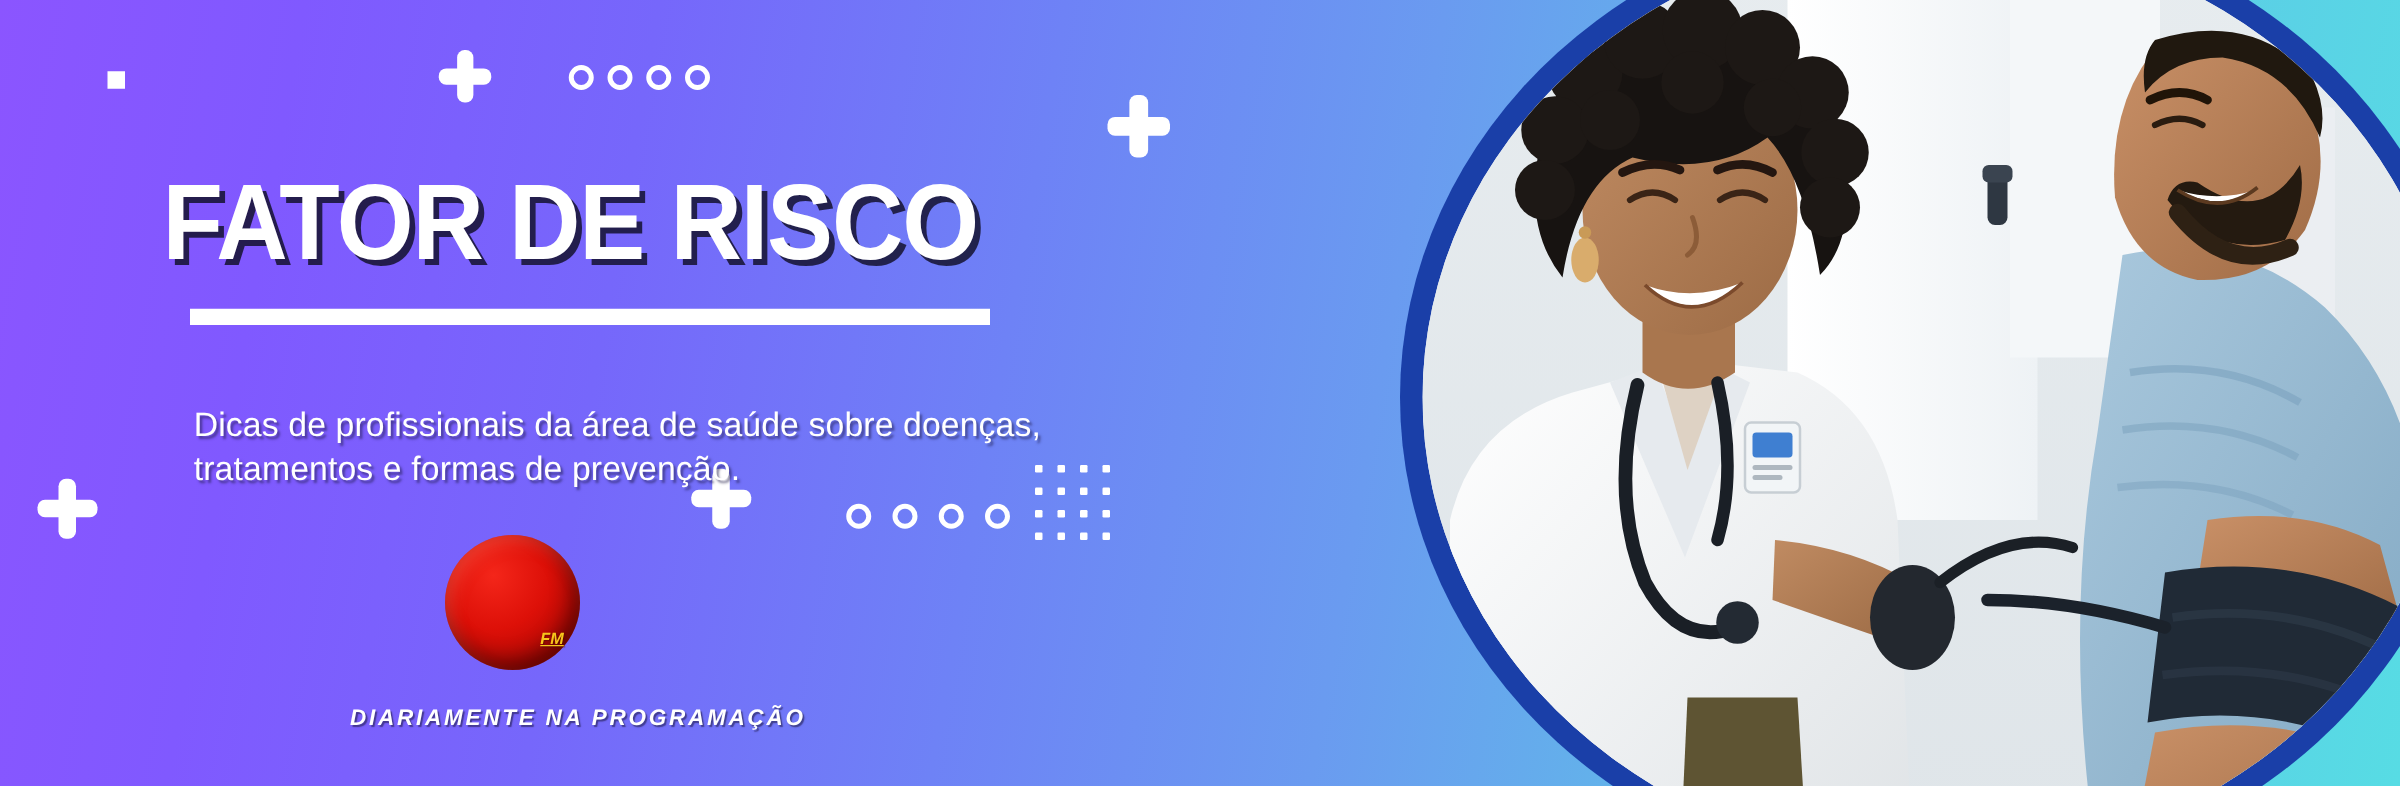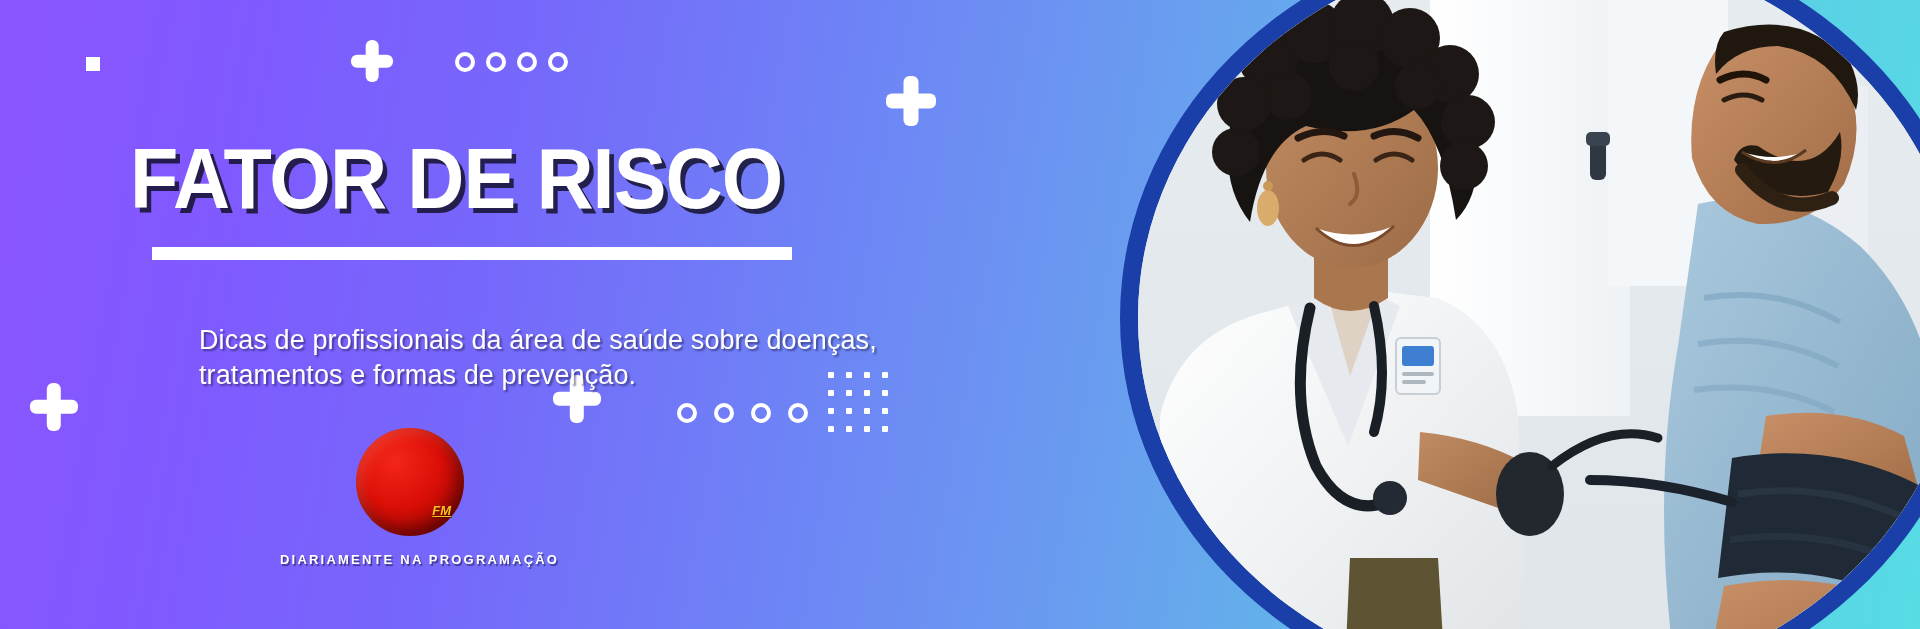--- a/index.html
+++ b/index.html
@@ -79,21 +79,20 @@
 
   #subtitle {
     position:absolute;
     left:155px; top:323px;
     width:720px;
     font-size:27px;
     line-height:1.28;
     color:#ffffff;
     text-shadow:2px 2px 2px rgba(30,25,70,0.55);
     letter-spacing:0.1px;
-    margin-left:44px;
   }
 
   
   #logo-block {
     position:absolute;
     left:280px; top:428px;
     width:260px;
     text-align:center;
   }
   #logo-circle {
@@ -120,22 +119,23 @@
     right:13px; bottom:18px;
     font-size:13px;
     font-weight:bold;
     font-style:italic;
     color:#F7C51B;
     letter-spacing:0px;
     text-shadow:1px 1px 1px rgba(80,10,0,0.6);
     text-decoration:underline;
   }
   #logo-caption {
-    margin-top:16px;
-    font-size:13px;
+    margin-top:28px;
+    font-size:18px;
+    font-style:italic;
     font-weight:bold;
     letter-spacing:2.2px;
     color:#ffffff;
     text-shadow:1.5px 1.5px 1px rgba(30,25,70,0.6);
     white-space:nowrap;
   }
 
   
   #photo-wrap {
     position:absolute;

